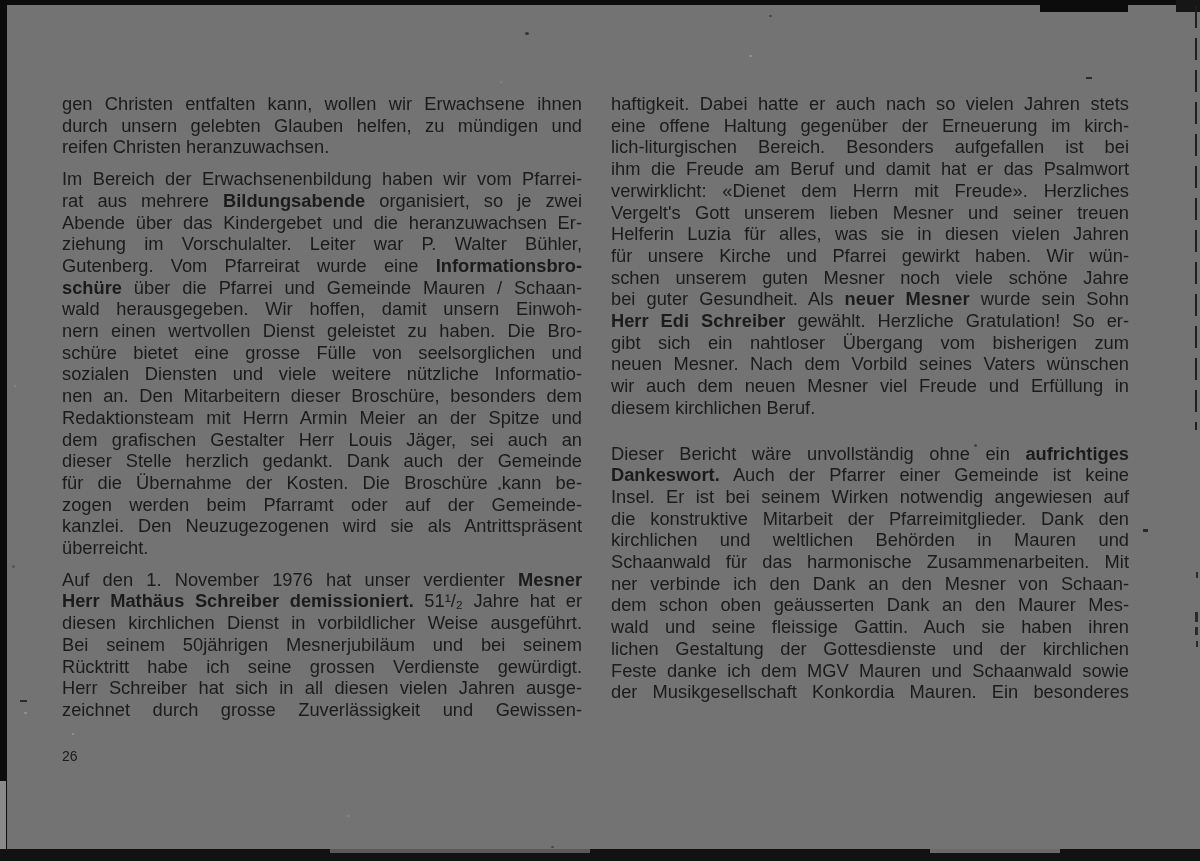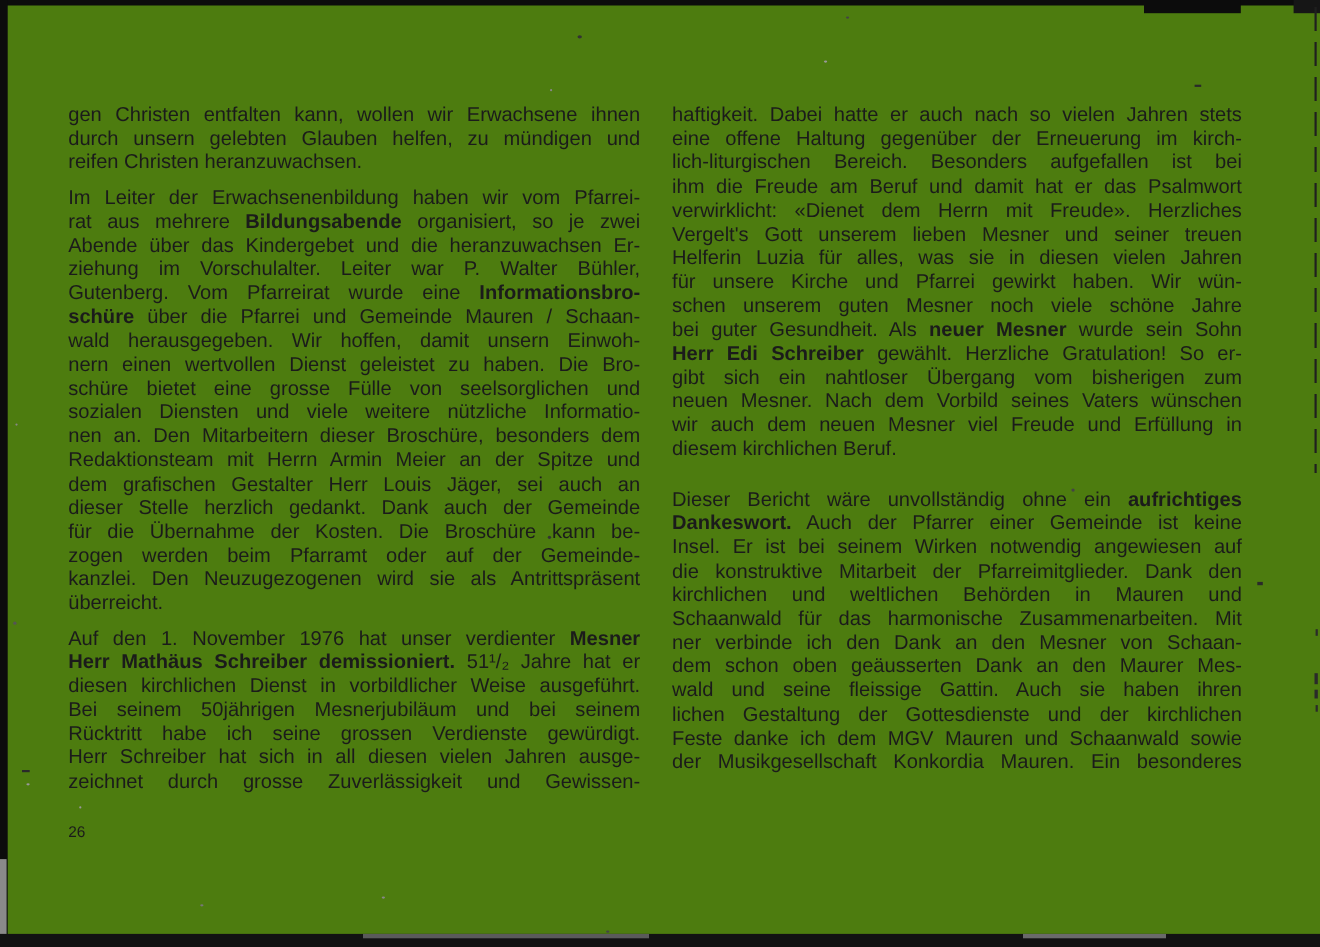--- a/index.html
+++ b/index.html
@@ -3,21 +3,21 @@
 <meta charset="utf-8">
 <style>
   html,body { margin:0; padding:0; }
   body {
     width:1200px; height:861px; position:relative; overflow:hidden;
     background:#ffffff;
     font-family:"Liberation Sans","DejaVu Sans",sans-serif;
   }
   .page {
     position:absolute; inset:0;
-    background:#4d7c0f;
+    background:#737373;
     color:#1b1b1b;
   }
   
   .col {
     position:absolute; top:93px; width:520px;
     font-size:18.3px; line-height:21.7px;
     color:#1b1b1b;
   }
   .col-left  { left:62px;  }
   .col-right { left:611px; width:518px; }
@@ -51,21 +51,21 @@
 
 <div class="page">
 
   <div class="col col-left">
       <div class="para">
         <div class="ln">gen Christen entfalten kann, wollen wir Erwachsene ihnen</div>
         <div class="ln">durch unsern gelebten Glauben helfen, zu mündigen und</div>
         <div class="ln end">reifen Christen heranzuwachsen.</div>
       </div>
       <div class="para">
-        <div class="ln">Im Leiter der Erwachsenenbildung haben wir vom Pfarrei-</div>
+        <div class="ln">Im Bereich der Erwachsenenbildung haben wir vom Pfarrei-</div>
         <div class="ln">rat aus mehrere <b>Bildungsabende</b> organisiert, so je zwei</div>
         <div class="ln">Abende über das Kindergebet und die heranzuwachsen Er-</div>
         <div class="ln">ziehung im Vorschulalter. Leiter war P. Walter Bühler,</div>
         <div class="ln">Gutenberg. Vom Pfarreirat wurde eine <b>Informationsbro-</b></div>
         <div class="ln"><b>schüre</b> über die Pfarrei und Gemeinde Mauren / Schaan-</div>
         <div class="ln">wald herausgegeben. Wir hoffen, damit unsern Einwoh-</div>
         <div class="ln">nern einen wertvollen Dienst geleistet zu haben. Die Bro-</div>
         <div class="ln">schüre bietet eine grosse Fülle von seelsorglichen und</div>
         <div class="ln">sozialen Diensten und viele weitere nützliche Informatio-</div>
         <div class="ln">nen an. Den Mitarbeitern dieser Broschüre, besonders dem</div>

